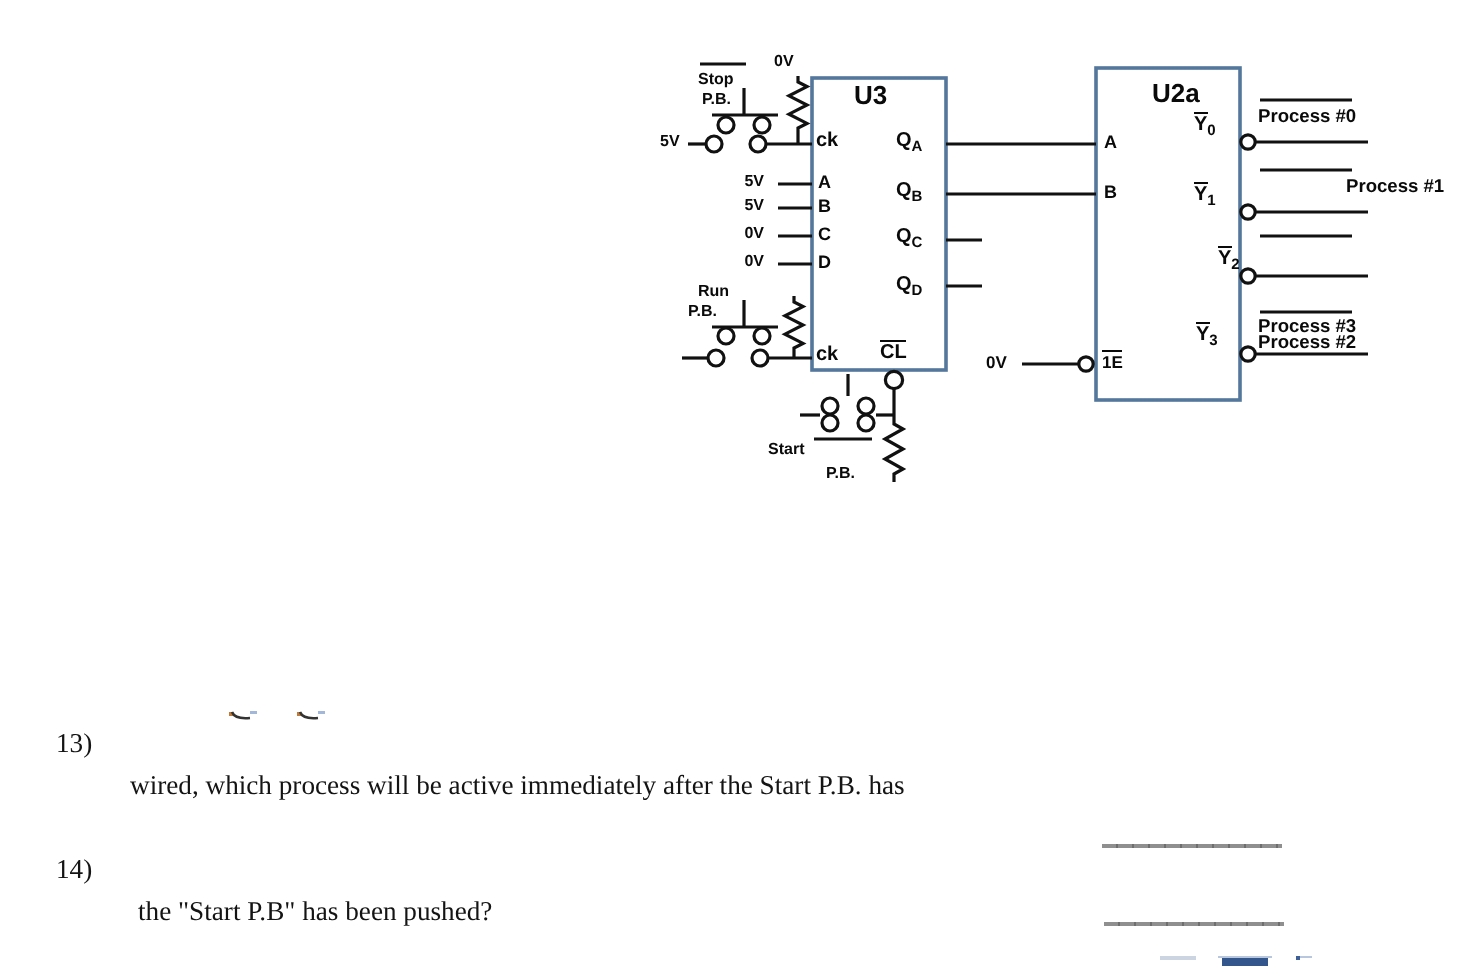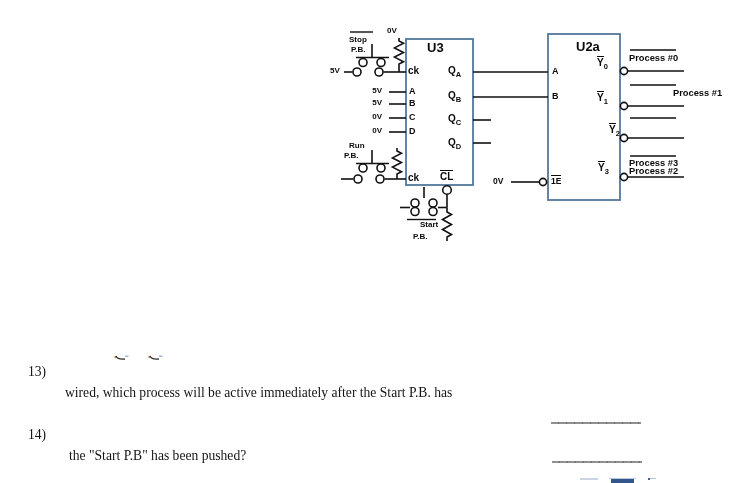--- a/index.html
+++ b/index.html
@@ -137,21 +137,21 @@
   <div class="clbl s10" style="left:448px;top:66px;"><span>Q</span><span class="qsub">A</span></div>
   <div class="clbl s10" style="left:448px;top:91px;"><span>Q</span><span class="qsub">B</span></div>
   <div class="clbl s10" style="left:448px;top:114px;"><span>Q</span><span class="qsub">C</span></div>
   <div class="clbl s10" style="left:448px;top:138px;"><span>Q</span><span class="qsub">D</span></div>
 
   <div class="clbl s8" style="left:349px;top:142px;">Run</div>
   <div class="clbl s8" style="left:344px;top:152px;">P.B.</div>
   <div class="clbl s10" style="left:408px;top:173px;">ck</div>
   <div class="clbl s10" style="left:440px;top:170px;"><span class="ov">CL</span></div>
 
-  <div class="clbl s8" style="left:420px;top:221px;">Start</div>
+  <div class="clbl s8" style="left:384px;top:221px;">Start</div>
   <div class="clbl s8" style="left:413px;top:233px;">P.B.</div>
 
   <div class="clbl s13" style="left:548px;top:40px;padding-left:28px;">U2a</div>
   <div class="clbl s9" style="left:552px;top:67px;">A</div>
   <div class="clbl s9" style="left:552px;top:92px;">B</div>
   <div class="clbl s85" style="left:493px;top:177px;">0V</div>
   <div class="clbl s85" style="left:551px;top:175px;"><span class="ov">1E</span></div>
 
   <div class="clbl s10" style="left:597px;top:56px;"><span class="ov">Y</span><span class="qsub">0</span></div>
   <div class="clbl s10" style="left:597px;top:91px;"><span class="ov">Y</span><span class="qsub">1</span></div>

